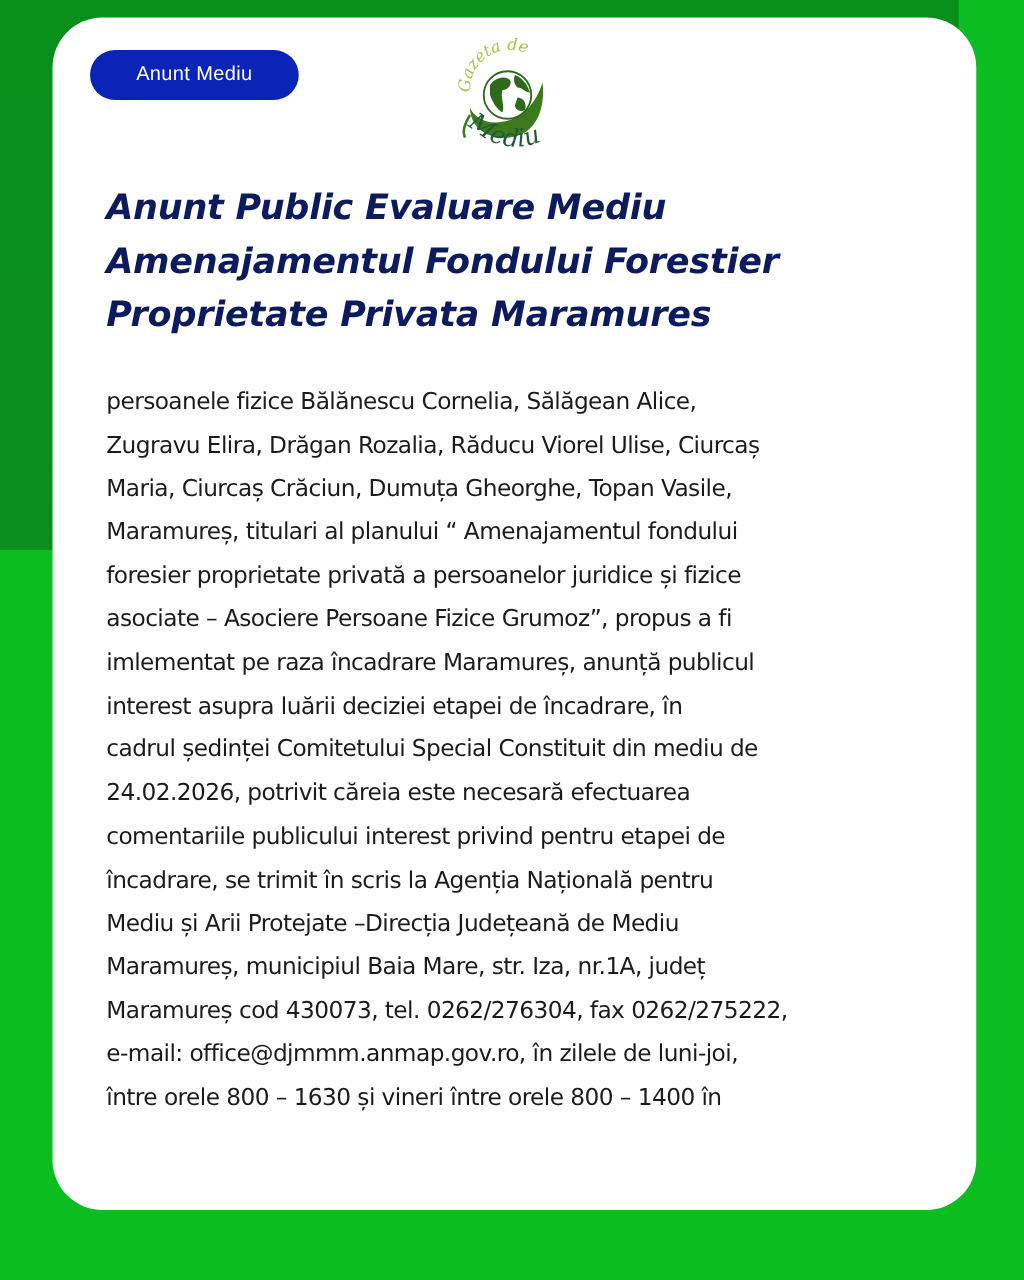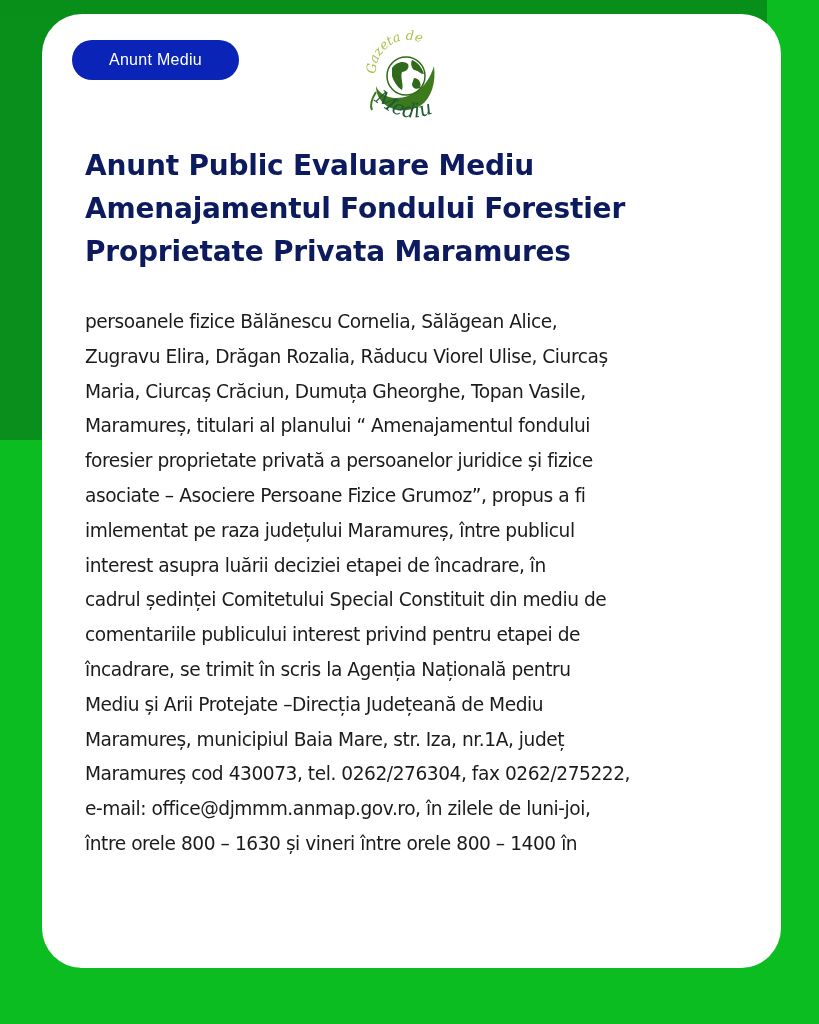--- a/index.html
+++ b/index.html
@@ -59,20 +59,21 @@
       left: 43px;
       top: 130px;
       width: 680px;
       margin: 0;
       color: #0c1a5e;
       font-family: "DejaVu Sans", sans-serif;
       font-weight: bold;
       font-size: 28px;
       line-height: 43px;
       letter-spacing: -0.2px;
+      font-style: italic;
     }
     .title span { display: block; white-space: nowrap; }
     .body-text {
       position: absolute;
       left: 43px;
       top: 291px;
       width: 680px;
       margin: 0;
       color: #1b1b1b;
       font-family: "DejaVu Sans", sans-serif;
@@ -121,23 +122,24 @@
     <span>Proprietate Privata Maramures</span>
   </h1>
 
   <p class="body-text">
     <span>persoanele fizice Bălănescu Cornelia, Sălăgean Alice,</span>
     <span>Zugravu Elira, Drăgan Rozalia, Răducu Viorel Ulise, Ciurcaș</span>
     <span>Maria, Ciurcaș Crăciun, Dumuța Gheorghe, Topan Vasile,</span>
     <span>Maramureș, titulari al planului “ Amenajamentul fondului</span>
     <span>foresier proprietate privată a persoanelor juridice și fizice</span>
     <span>asociate – Asociere Persoane Fizice Grumoz”, propus a fi</span>
-    <span>imlementat pe raza județului Maramureș, între publicul</span>
+    <span>imlementat pe raza încadrare Maramureș, anunță publicul</span>
     <span>interest asupra luării deciziei etapei de încadrare, în</span>
     <span>cadrul ședinței Comitetului Special Constituit din mediu de</span>
+    <span>24.02.2026, potrivit căreia este necesară efectuarea</span>
     <span>comentariile publicului interest privind pentru etapei de</span>
     <span>încadrare, se trimit în scris la Agenția Națională pentru</span>
     <span>Mediu și Arii Protejate –Direcția Județeană de Mediu</span>
     <span>Maramureș, municipiul Baia Mare, str. Iza, nr.1A, județ</span>
     <span>Maramureș cod 430073, tel. 0262/276304, fax 0262/275222,</span>
     <span>e-mail: office@djmmm.anmap.gov.ro, în zilele de luni-joi,</span>
     <span>între orele 800 – 1630 și vineri între orele 800 – 1400 în</span>
   </p>
 
 </div>

